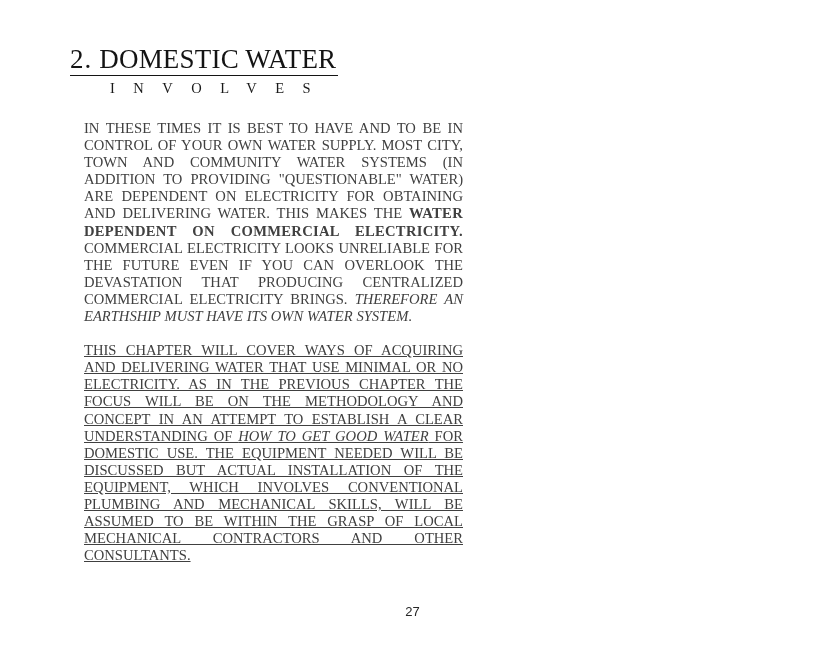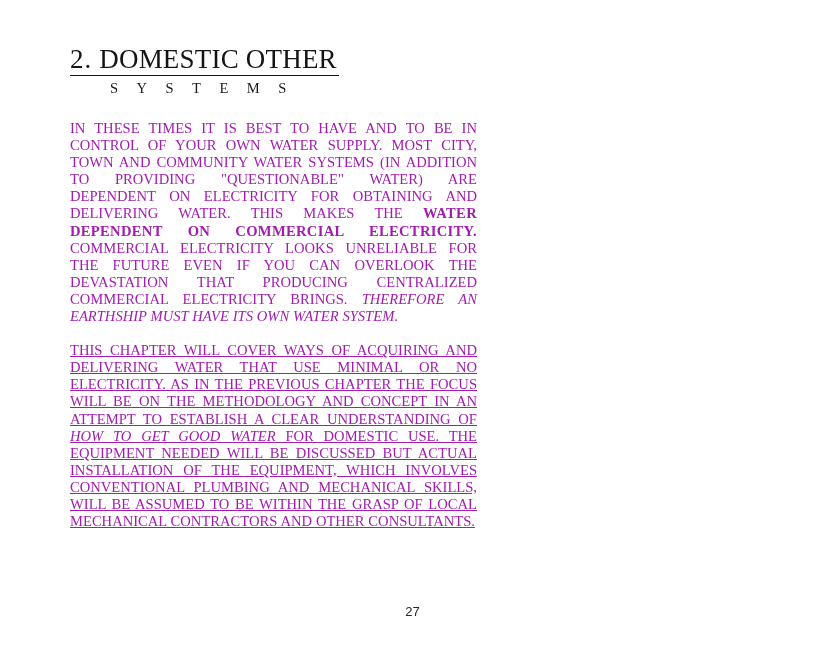--- a/index.html
+++ b/index.html
@@ -69,24 +69,24 @@
 
   
   .body-block {
     margin-top: 21px;
   }
 
   p.body-par {
     font-family: "Liberation Serif", "DejaVu Serif", serif;
     font-size: 14.6px;
     line-height: 17.1px;
-    color: #a21caf;
+    color: #404040;
     text-align: justify;
     text-align-last: left;
-    margin: 0;
+    margin: 14px;
     hyphens: none;
     -webkit-hyphens: none;
     word-spacing: 0.2px;
   }
 
   p.body-par + p.body-par {
     margin-top: 17px;
     text-decoration: underline;
   }
 
@@ -106,23 +106,23 @@
     color: #262626;
   }
 </style>
 </head>
 <body>
 
 <div class="page">
 
   <div class="content-column">
 
-    <h1 class="chapter-title"><span class="num">2.</span><span class="num-gap"></span><span>DOMESTIC OTHER</span></h1>
+    <h1 class="chapter-title"><span class="num">2.</span><span class="num-gap"></span><span>DOMESTIC WATER</span></h1>
 
-    <div class="chapter-subtitle">SYSTEMS</div>
+    <div class="chapter-subtitle">INVOLVES</div>
 
     <div class="body-block">
 
       <p class="body-par"><span>IN THESE TIMES IT IS BEST TO HAVE AND TO BE IN CONTROL OF YOUR OWN WATER SUPPLY.  MOST CITY, TOWN AND COMMUNITY WATER SYSTEMS (IN ADDITION TO PROVIDING "QUESTIONABLE" WATER) ARE DEPENDENT ON ELECTRICITY FOR OBTAINING AND DELIVERING WATER. THIS MAKES THE </span><span class="b">WATER DEPENDENT ON COMMERCIAL ELECTRICITY.</span><span> COMMERCIAL ELECTRICITY LOOKS UNRELIABLE FOR THE FUTURE EVEN IF YOU CAN OVERLOOK THE DEVASTATION THAT PRODUCING CENTRALIZED COMMERCIAL ELECTRICITY BRINGS.  </span><span class="i">THEREFORE AN EARTHSHIP MUST HAVE ITS OWN WATER SYSTEM</span><span>.</span></p>
 
       <p class="body-par"><span>THIS CHAPTER WILL COVER WAYS OF ACQUIRING AND DELIVERING WATER THAT USE MINIMAL OR NO ELECTRICITY.  AS IN THE PREVIOUS CHAPTER THE FOCUS WILL BE ON THE METHODOLOGY AND CONCEPT IN AN ATTEMPT TO ESTABLISH A CLEAR UNDERSTANDING OF </span><span class="i">HOW TO GET GOOD WATER</span><span>  FOR DOMESTIC USE.  THE EQUIPMENT NEEDED WILL BE DISCUSSED BUT ACTUAL INSTALLATION OF THE EQUIPMENT, WHICH   INVOLVES CONVENTIONAL PLUMBING AND MECHANICAL SKILLS, WILL BE ASSUMED TO BE WITHIN THE GRASP OF LOCAL MECHANICAL CONTRACTORS AND OTHER CONSULTANTS.</span></p>
 
     </div>
   </div>
 

